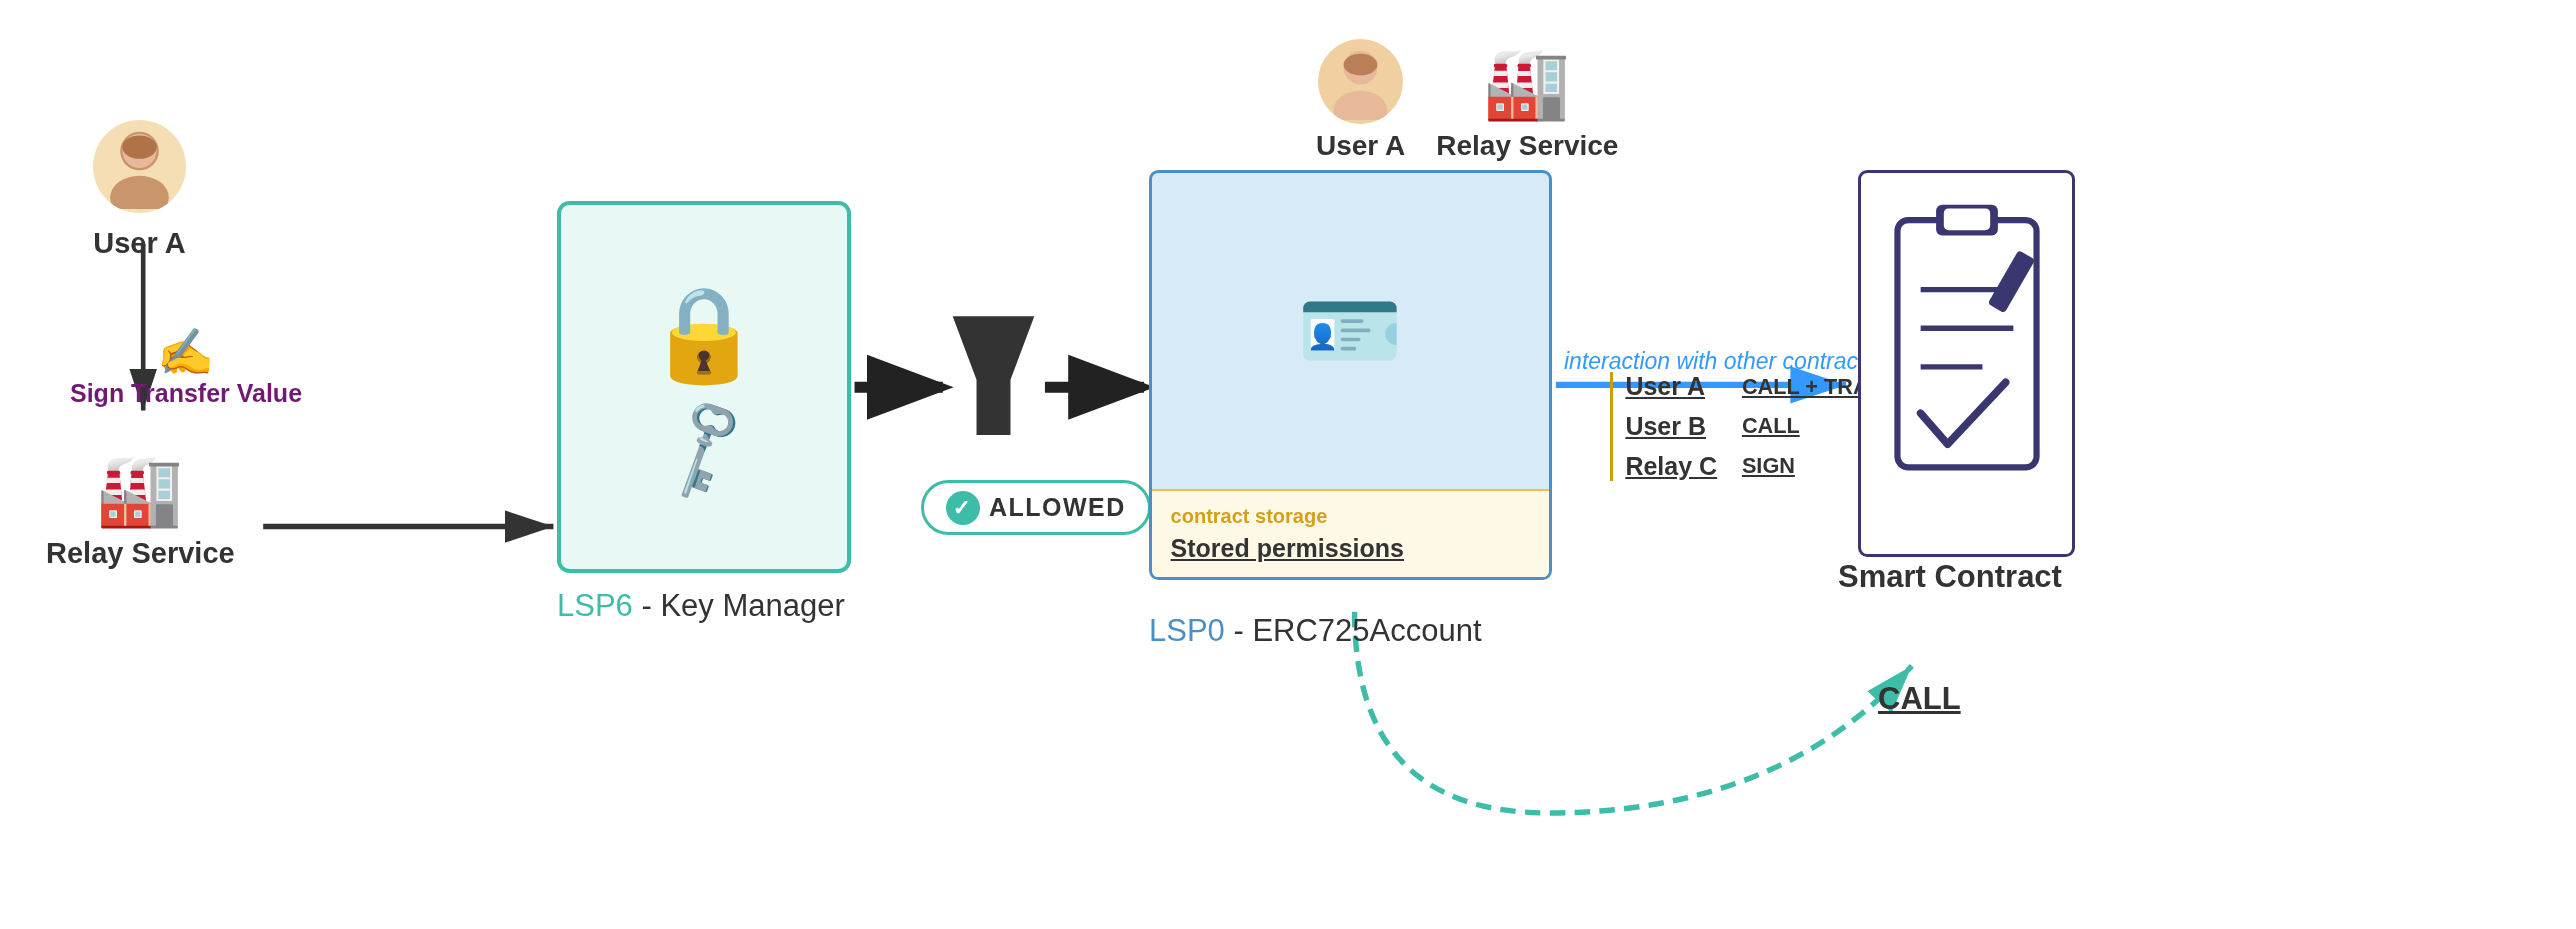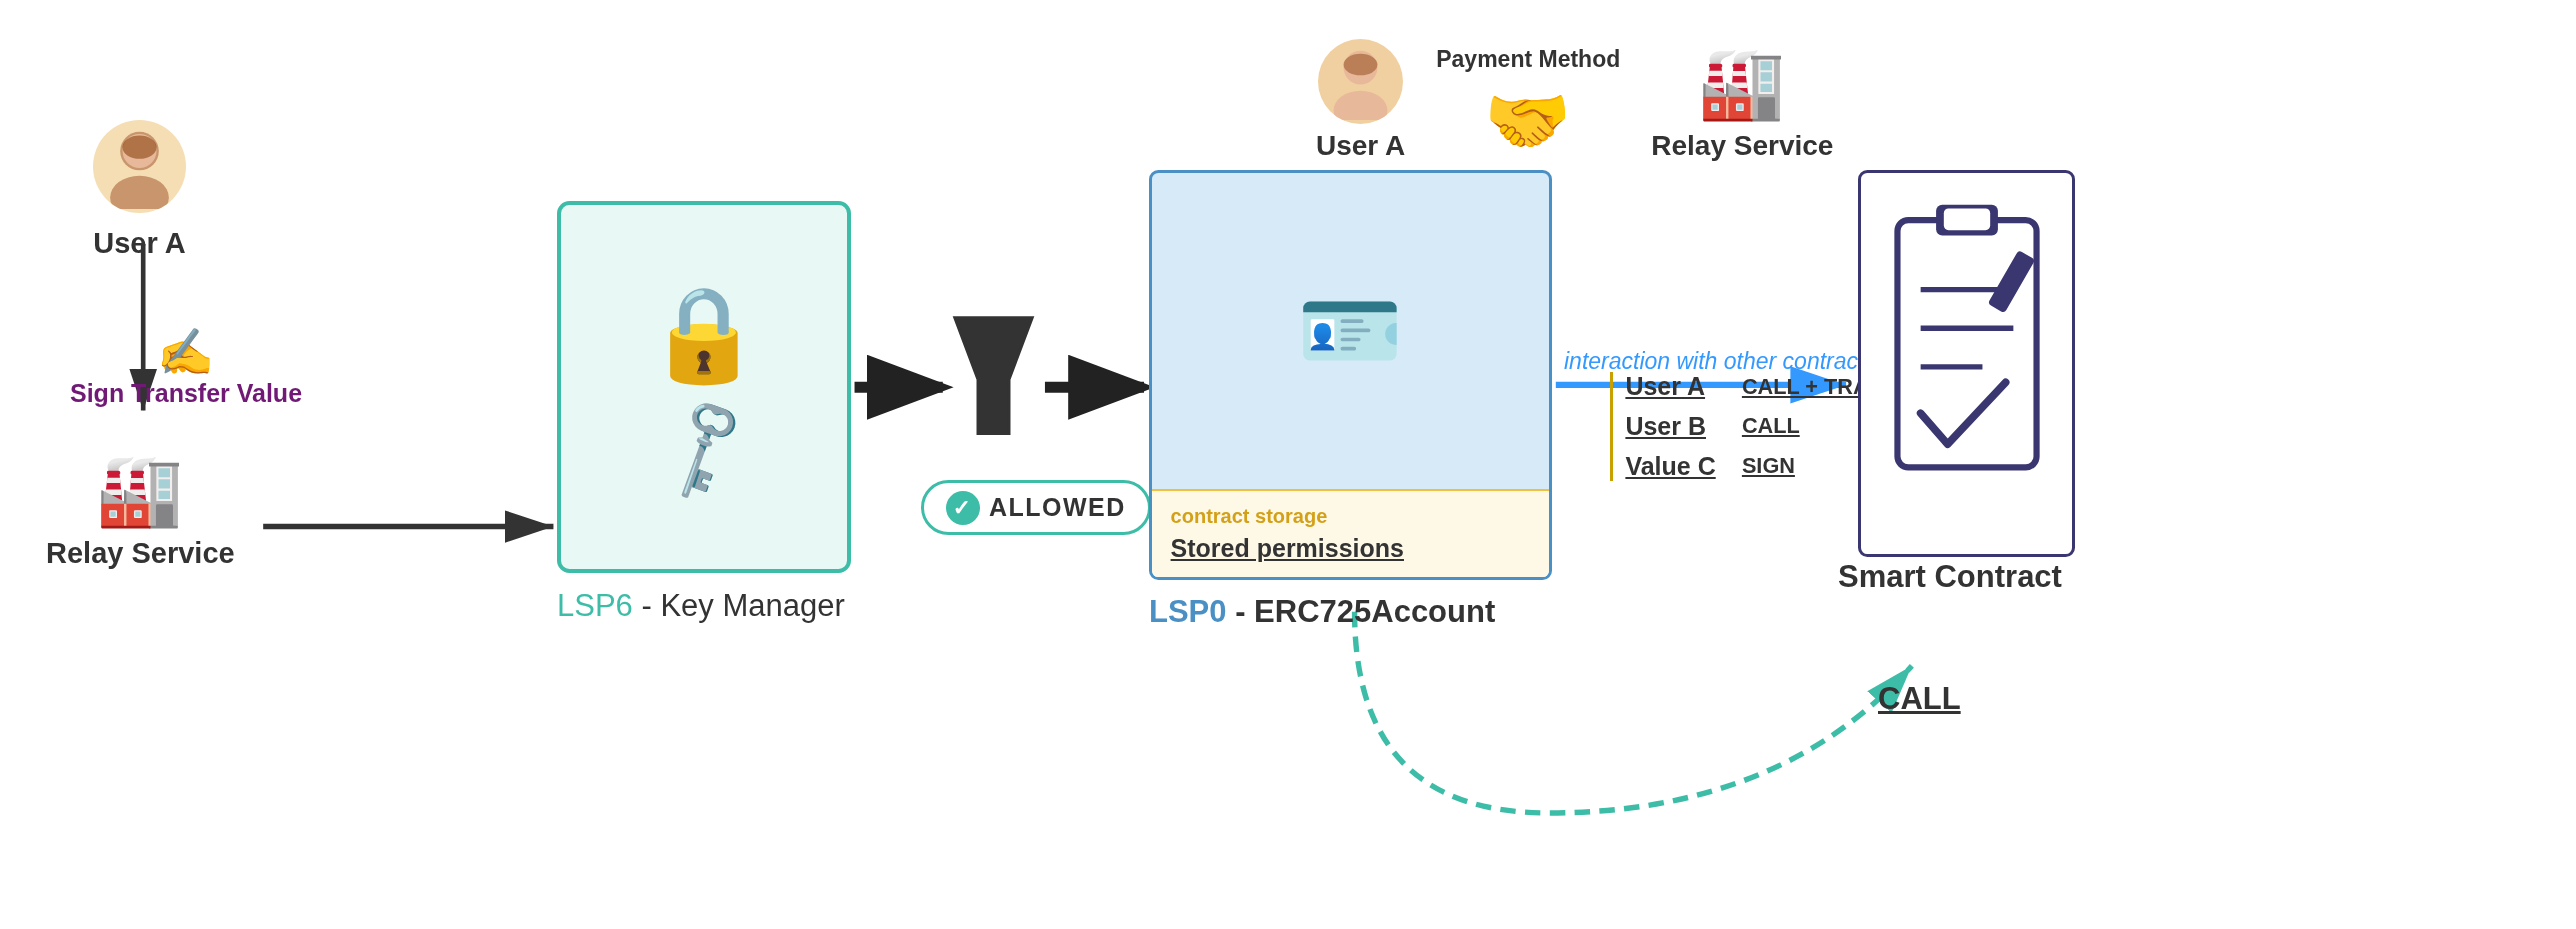--- a/index.html
+++ b/index.html
@@ -215,23 +215,23 @@
     .stored-permissions-label {
       font-size: 25px;
       font-weight: 700;
       color: #333;
       text-decoration: underline;
     }
 
     .lsp0-label {
       position: absolute;
       left: 1149px;
-      top: 594px;
+      top: 613px;
       font-size: 31px;
-      font-weight: 700;
+      font-weight: 400;
       color: #4a90c4;
       white-space: nowrap;
     }
 
     .lsp0-label span {
       color: #333;
     }
 
     
     .permissions-table {
@@ -408,21 +408,21 @@
   <div class="permissions-table">
     <div class="perm-row">
       <span class="perm-user">User A</span>
       <span class="perm-value">CALL + TRANSFER VALUE</span>
     </div>
     <div class="perm-row">
       <span class="perm-user">User B</span>
       <span class="perm-value">CALL</span>
     </div>
     <div class="perm-row">
-      <span class="perm-user">Value C</span>
+      <span class="perm-user">Relay C</span>
       <span class="perm-value">SIGN</span>
     </div>
   </div>
 
   <div class="smart-contract-box">
     <svg width="170" height="294" viewBox="0 0 220 380" xmlns="http://www.w3.org/2000/svg">
 
       <rect x="20" y="40" width="180" height="320" rx="14" ry="14" fill="#fff" stroke="#3a3670" stroke-width="8"></rect>
 
       <rect x="70" y="20" width="80" height="40" rx="8" ry="8" fill="#3a3670"></rect>
@@ -445,24 +445,20 @@
       <div style="width:85px;height:85px;border-radius:50%;background:#f0d0a0;display:flex;align-items:center;justify-content:center;overflow:hidden;">
         <svg width="77" height="77" viewBox="0 0 100 100">
           <circle cx="50" cy="32" r="22" fill="#e8b89a"></circle>
           <ellipse cx="50" cy="88" rx="35" ry="26" fill="#e8b89a"></ellipse>
           <ellipse cx="50" cy="28" rx="22" ry="14" fill="#8B4513" opacity="0.5"></ellipse>
         </svg>
       </div>
       <div style="font-size:28px;font-weight:700;color:#333;">User A</div>
     </div>
 
-    <div style="display:flex;flex-direction:column;align-items:center;">
-      <div style="font-size:23px;font-weight:600;color:#333;margin-bottom:7.7px;">Payment Method</div>
-      <div style="font-size:70px;">🤝</div>
-    </div>
 
     <div style="display:flex;flex-direction:column;align-items:center;gap:6.2px;">
       <div style="font-size:70px;">🏭</div>
       <div style="font-size:28px;font-weight:700;color:#333;">Relay Service</div>
     </div>
   </div>
 
   <div style="position:absolute;left:1878px;top:681px;font-size:31px;font-weight:700;color:#333;text-decoration:underline;">CALL</div>
 
 </div>

